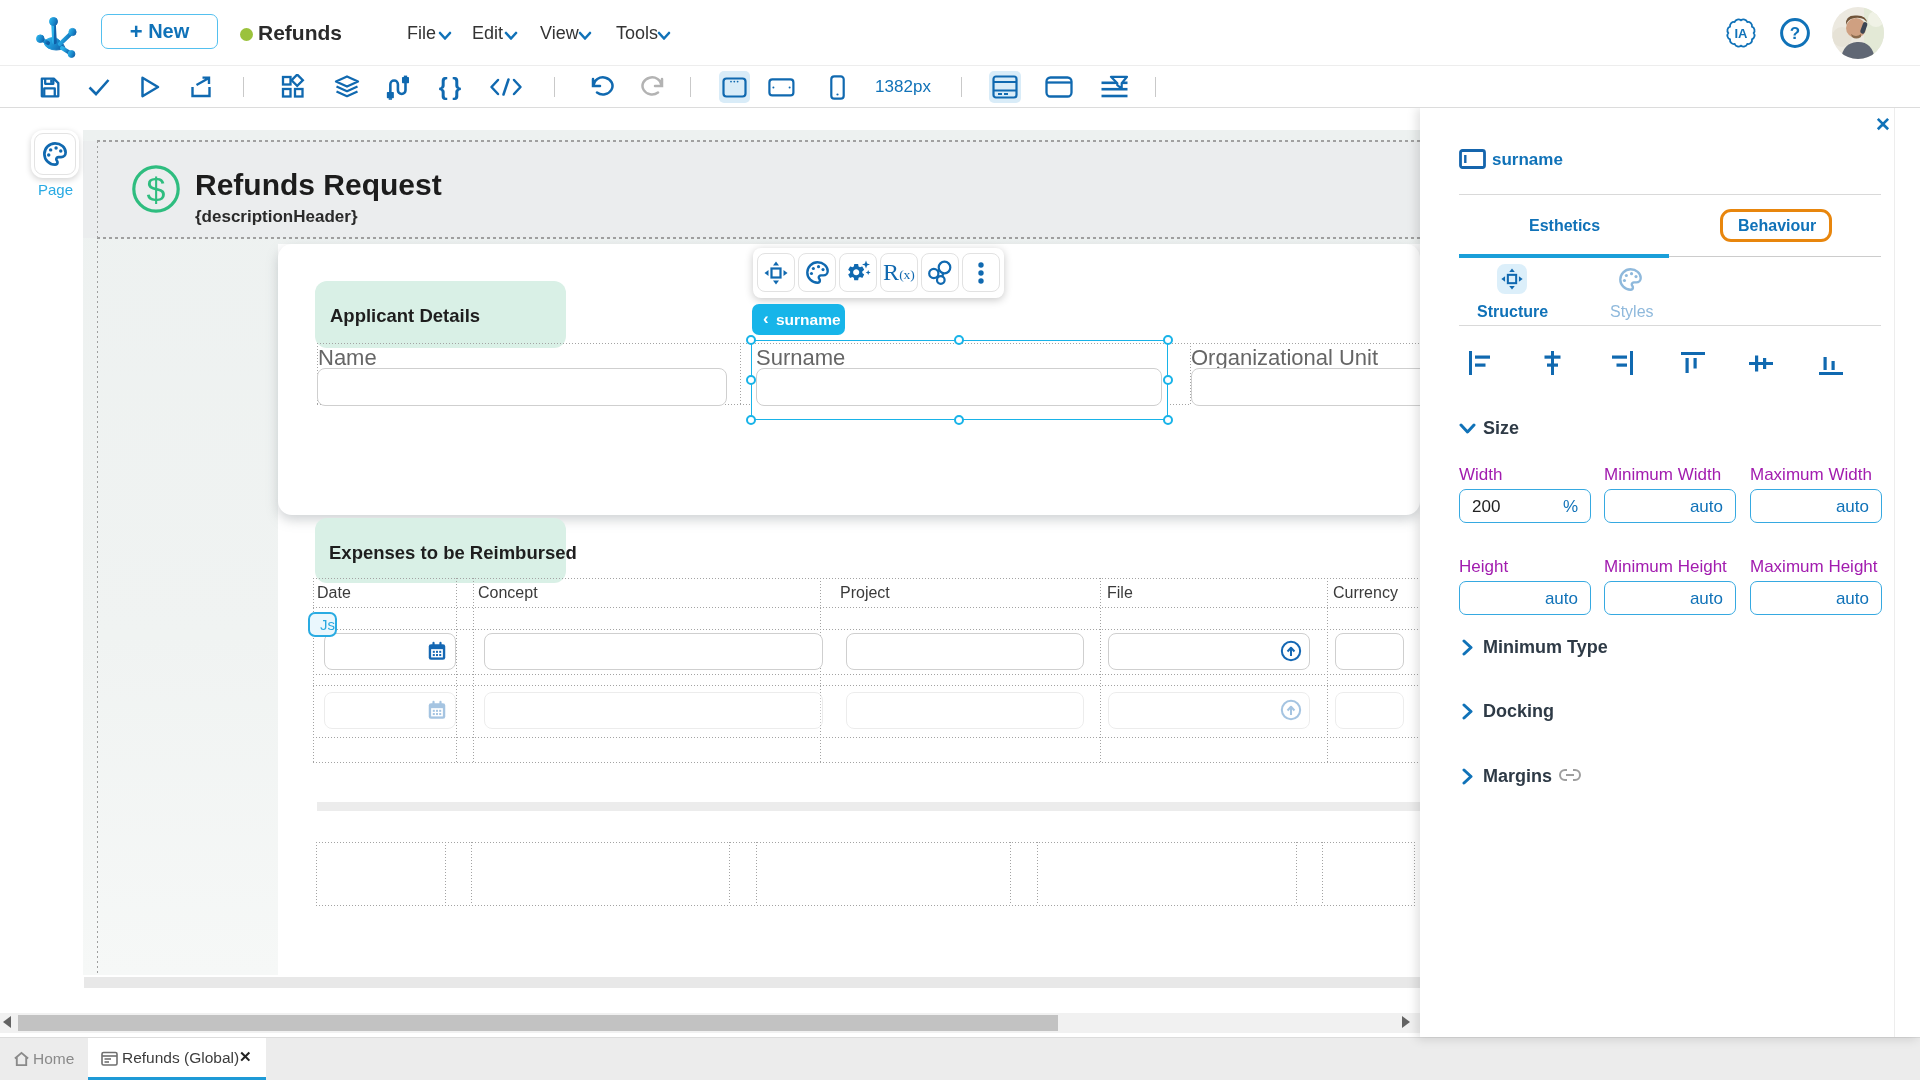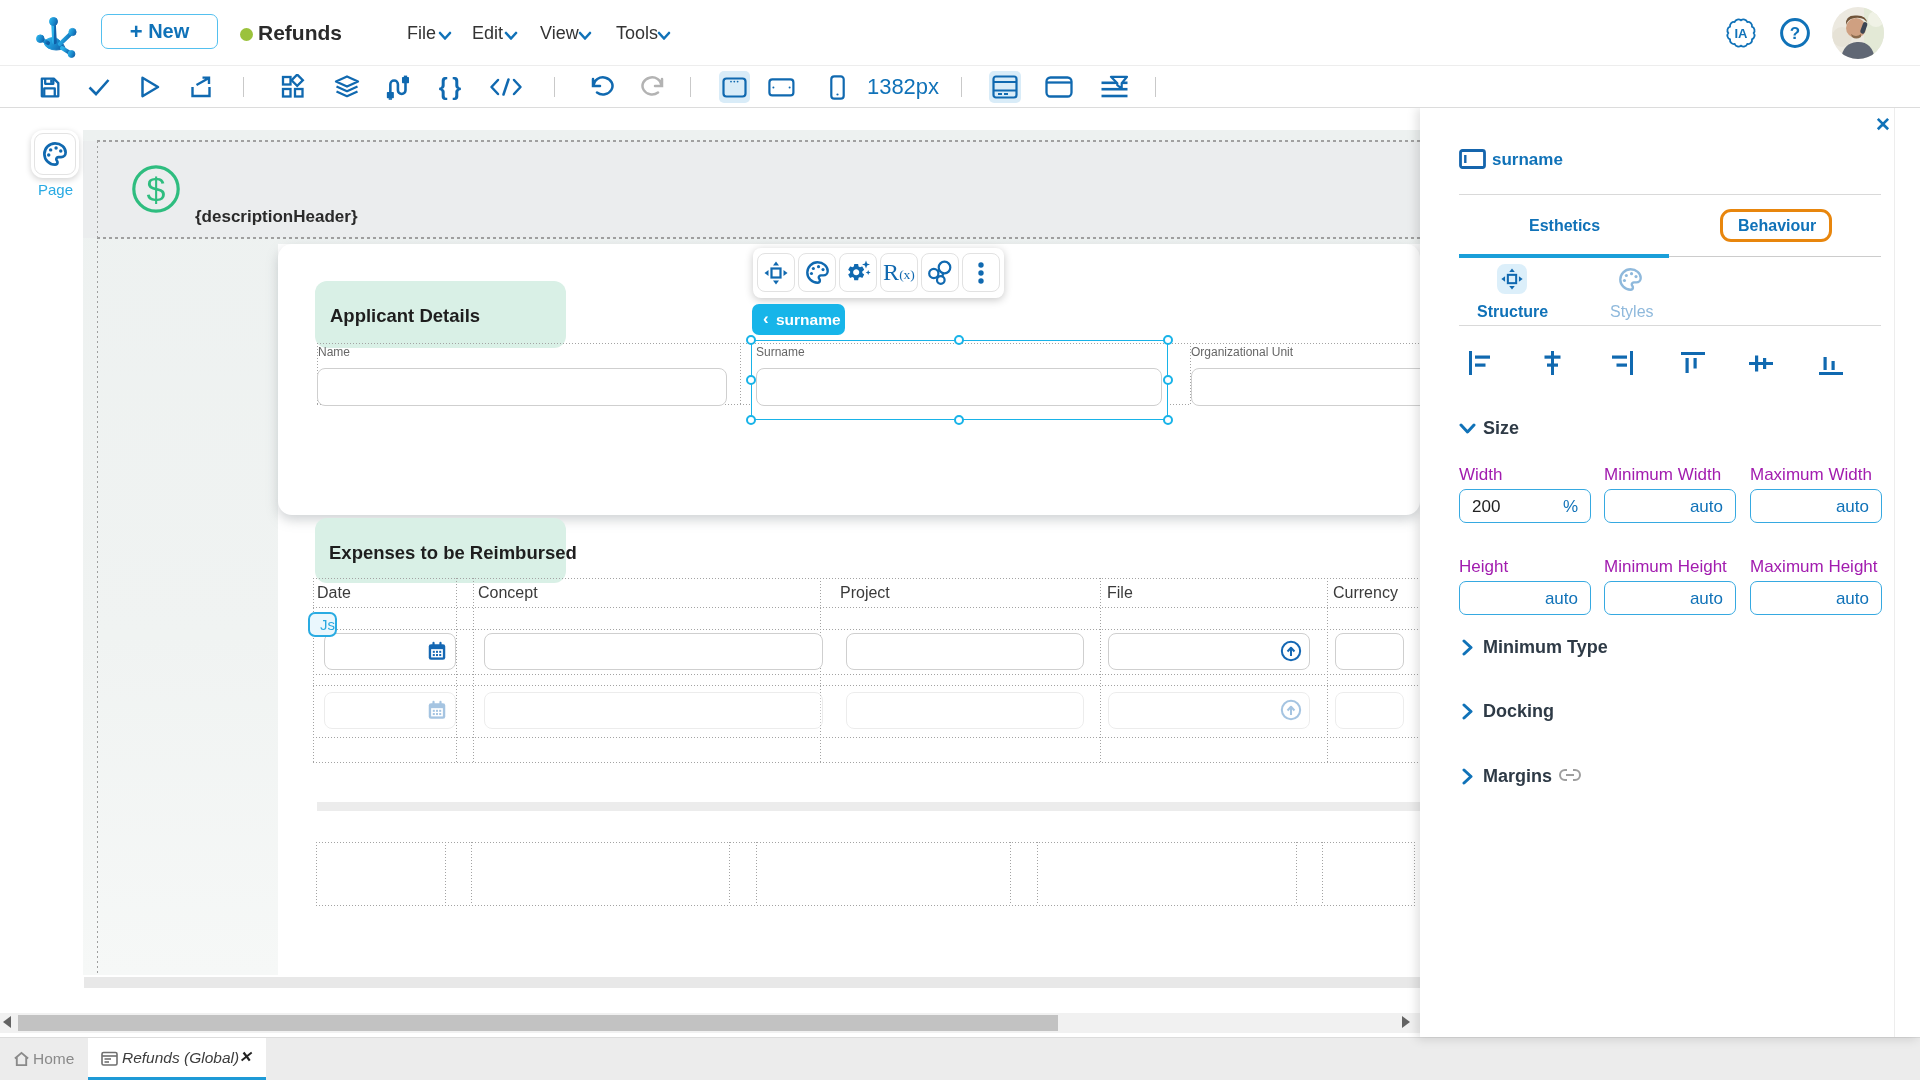--- a/index.html
+++ b/index.html
@@ -16,36 +16,36 @@
 .tico { position:absolute; height:42px; display:flex; align-items:center; justify-content:center; z-index:41; }
 .hl { background:#d9ecf8; border-radius:5px; height:32px !important; }
 #stage { position:absolute; left:0; top:0; width:1920px; height:1080px; z-index:1; background:#fff; }
 #page { position:absolute; left:83px; top:130px; width:1337px; height:845px; background:linear-gradient(180deg,#edf1f0 0%,#f0f3f2 60%,#f6f8f7 100%); }
 #pageband { position:absolute; left:83px; top:141px; width:1337px; height:97px; background:#ebedee; }
 #pagedotl { position:absolute; left:97px; top:141px; width:1px; height:834px; background-image:repeating-linear-gradient(180deg,#9f9f9f 0 2px,transparent 2px 5px); }
 #formbg { position:absolute; left:278px; top:244px; width:1142px; height:731px; background:#fff; }
 #card1 { position:absolute; left:278px; top:244px; width:1142px; height:271px; background:#fff; border-radius:14px; box-shadow:0 5px 12px rgba(120,130,135,.35); }
 .mint { position:absolute; background:#d9f0e6; border-radius:12px; }
 .slabel { font-size:18.5px; font-weight:bold; color:#1e1e1e; }
-.flabel { position:absolute; font-size:12px; color:#666; }
+.flabel { position:absolute; font-size:22px; color:#666; }
 .finput { position:absolute; background:#fff; border:1.5px solid #cfcfcf; border-radius:8px; }
 .dotline { position:absolute; height:1px; background-image:repeating-linear-gradient(90deg,#a3a3a3 0 1px,transparent 1px 3px); }
 .dotbig { position:absolute; height:2px; background-image:repeating-linear-gradient(90deg,#a0a0a0 0 3px,transparent 3px 6px); }
 .dotvert { position:absolute; width:1px; background-image:repeating-linear-gradient(180deg,#a3a3a3 0 1px,transparent 1px 3px); }
 .selbox { position:absolute; border:1.5px solid #18b3e8; z-index:9; }
 .handle { position:absolute; width:10px; height:10px; border-radius:50%; background:#fff; border:2px solid #18b3e8; z-index:10; }
 #fltbar { position:absolute; left:753px; top:248px; width:251px; height:50px; background:#fff; border-radius:8px; box-shadow:0 2px 8px rgba(0,0,0,.22); z-index:11; }
 .fbtn { position:absolute; top:5px; width:38px; height:39px; border:1px solid #e2e2e2; border-radius:8px; display:flex; align-items:center; justify-content:center; }
 #chip { position:absolute; left:752px; top:304px; width:93px; height:31px; background:#17b5e9; border-radius:7px; color:#fff; font-size:15.5px; font-weight:bold; z-index:11; }
 .thead { position:absolute; font-size:16px; color:#3a3a3a; }
 #grayband { position:absolute; left:317px; top:802px; width:1103px; height:9px; background:#ececec; }
 #hscroll { position:absolute; left:0; top:1013px; width:1420px; height:20px; background:#f1f1f1; }
 #hthumb { position:absolute; left:18px; top:1015px; width:1040px; height:16px; background:#c2c2c2; }
 #tabbar { position:absolute; left:0; top:1037px; width:1920px; height:43px; background:#ececec; border-top:1px solid #dcdcdc; z-index:20; }
-#activetab { position:absolute; left:88px; top:1038px; width:178px; height:42px; background:#fff; border-bottom:3px solid #1e9ad6; z-index:21;font-style:italic; }
+#activetab { position:absolute; left:88px; top:1038px; width:178px; height:42px; background:#fff; border-bottom:3px solid #1e9ad6; z-index:21; }
 #panel { position:absolute; left:1420px; top:106px; width:500px; height:931px; background:#fff; box-shadow:-3px 2px 10px rgba(0,0,0,.13); z-index:30; }
 .pdiv { position:absolute; left:39px; width:422px; border-top:1px solid #d9d9d9; }
 .ptitle { font-size:17px; font-weight:bold; color:#1072b8; }
 .psec { position:absolute; font-size:18px; font-weight:bold; color:#2e3a46; }
 .plabel { position:absolute; font-size:17px; color:#a21caf; }
 .pinput { position:absolute; height:34px; border:1.5px solid #36a9e1; border-radius:7px; background:#fff; font-size:17px; }
 .auto { color:#1072b8; font-size:17px; }
 .pchev { position:absolute; }
 </style>
 </head>
@@ -56,20 +56,21 @@
   <div id="pagedotl"></div>
   <div class="dotbig" style="left:97px;top:140px;width:1323px;"></div>
   <div class="dotbig" style="left:97px;top:237px;width:1323px;"></div>
 
   <div class="abs" id="dollaricon" style="left:131px;top:164px;">
     <svg width="50" height="50" viewBox="0 0 50 50">
       <circle cx="25" cy="25" r="22.2" fill="none" stroke="#2ebd7f" stroke-width="3.2"></circle>
       <text x="25" y="37" font-size="34" fill="#2ebd7f" text-anchor="middle" font-family="Liberation Sans, sans-serif">$</text>
     </svg>
   </div>
+  <div class="abs" style="left:195px;top:168px;font-size:30px;font-weight:bold;color:#1c1c1c;">Refunds Request</div>
   <div class="abs" style="left:195px;top:207px;font-size:17px;font-weight:bold;color:#2a2a2a;">{descriptionHeader}</div>
   <div id="formbg"></div>
   <div id="card1"></div>
 
   <div class="mint" style="left:315px;top:281px;width:251px;height:67px;"></div>
   <div class="abs slabel" style="left:330px;top:305px;">Applicant Details</div>
   <div class="dotline" style="left:317px;top:343px;width:1103px;"></div>
   <div class="dotvert" style="left:317px;top:343px;height:61px;"></div>
   <div class="dotvert" style="left:740px;top:343px;height:61px;"></div>
   <div class="dotvert" style="left:1190px;top:343px;height:61px;"></div>
@@ -555,21 +556,21 @@
         <circle cx="21.6" cy="9.5" r="1" fill="#1069b0"></circle>
       </svg>
     </div>
 
   <div class="tico" style="left:825px;width:24px;">
       <svg width="15" height="25" viewBox="0 0 15 25">
         <rect x="1.3" y="1.3" width="12.4" height="22.4" rx="3" fill="none" stroke="#1069b0" stroke-width="2.2"></rect>
         <circle cx="7.5" cy="19.5" r="1.1" fill="#1069b0"></circle>
       </svg>
     </div>
-  <div class="tico" style="left:873px;width:60px;color:#1072b8;font-size:22px;">1382px</div>
+  <div class="tico" style="left:873px;width:60px;color:#1072b8;font-size:17px;">1382px</div>
   <div class="tsep" style="left:961px;"></div>
 
   <div class="tico hl" style="left:989px;top:5px;width:32px;">
       <svg width="26" height="24" viewBox="0 0 26 24">
         <rect x="1.5" y="1.5" width="23" height="21" rx="2.5" fill="none" stroke="#1069b0" stroke-width="2.2"></rect>
         <line x1="1.5" y1="7" x2="24.5" y2="7" stroke="#1069b0" stroke-width="2"></line>
         <line x1="1.5" y1="15.5" x2="24.5" y2="15.5" stroke="#1069b0" stroke-width="2"></line>
         <rect x="6" y="18" width="4" height="2" fill="#1069b0"></rect>
         <rect x="12" y="18" width="4" height="2" fill="#1069b0"></rect>
       </svg>

